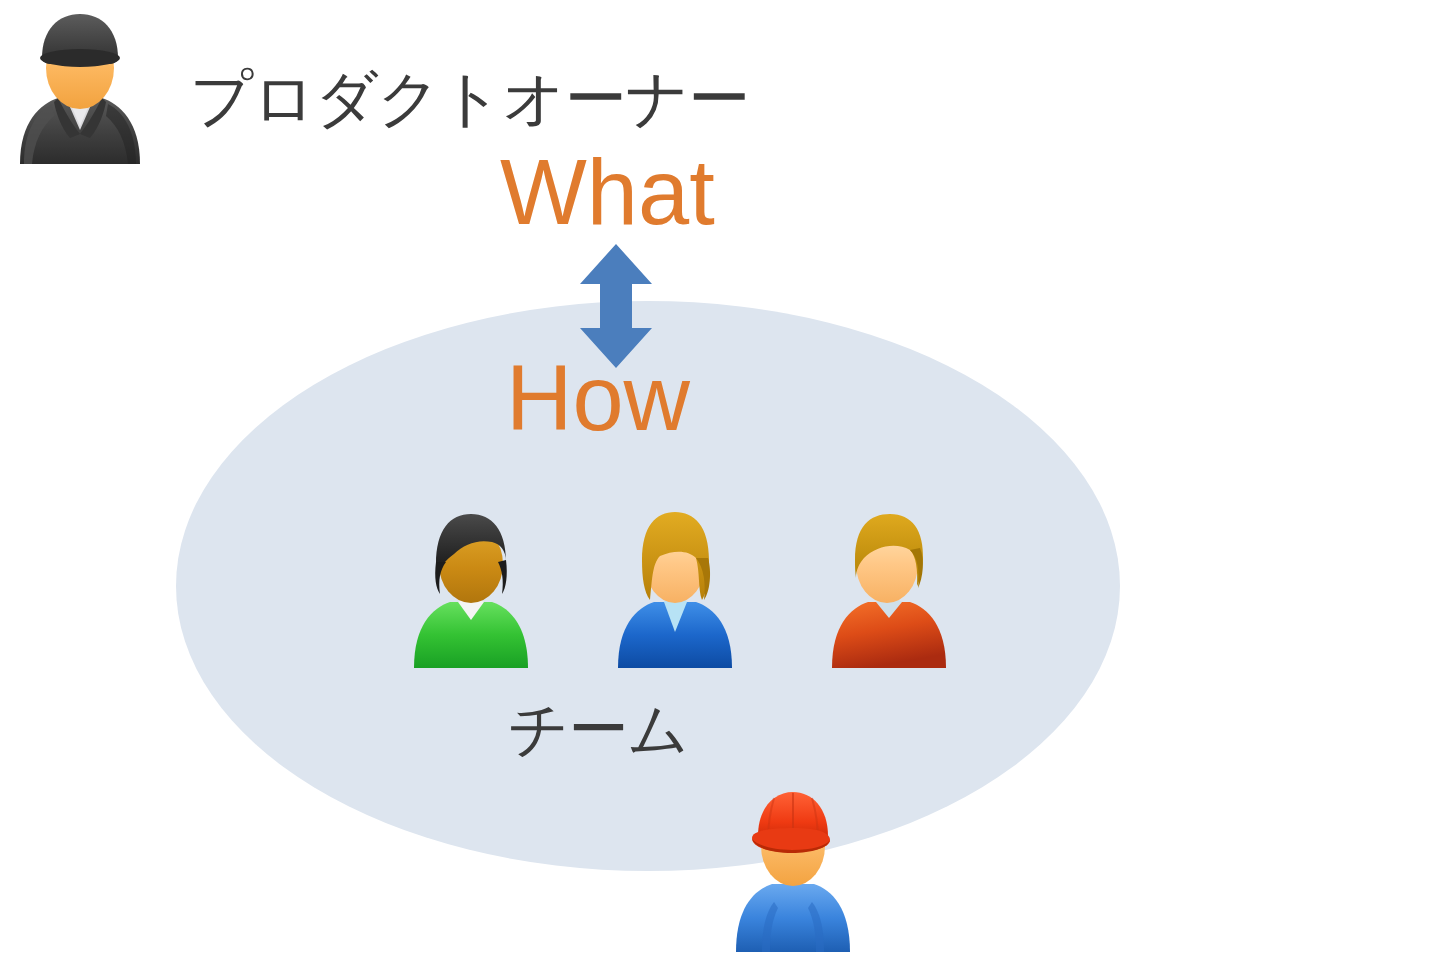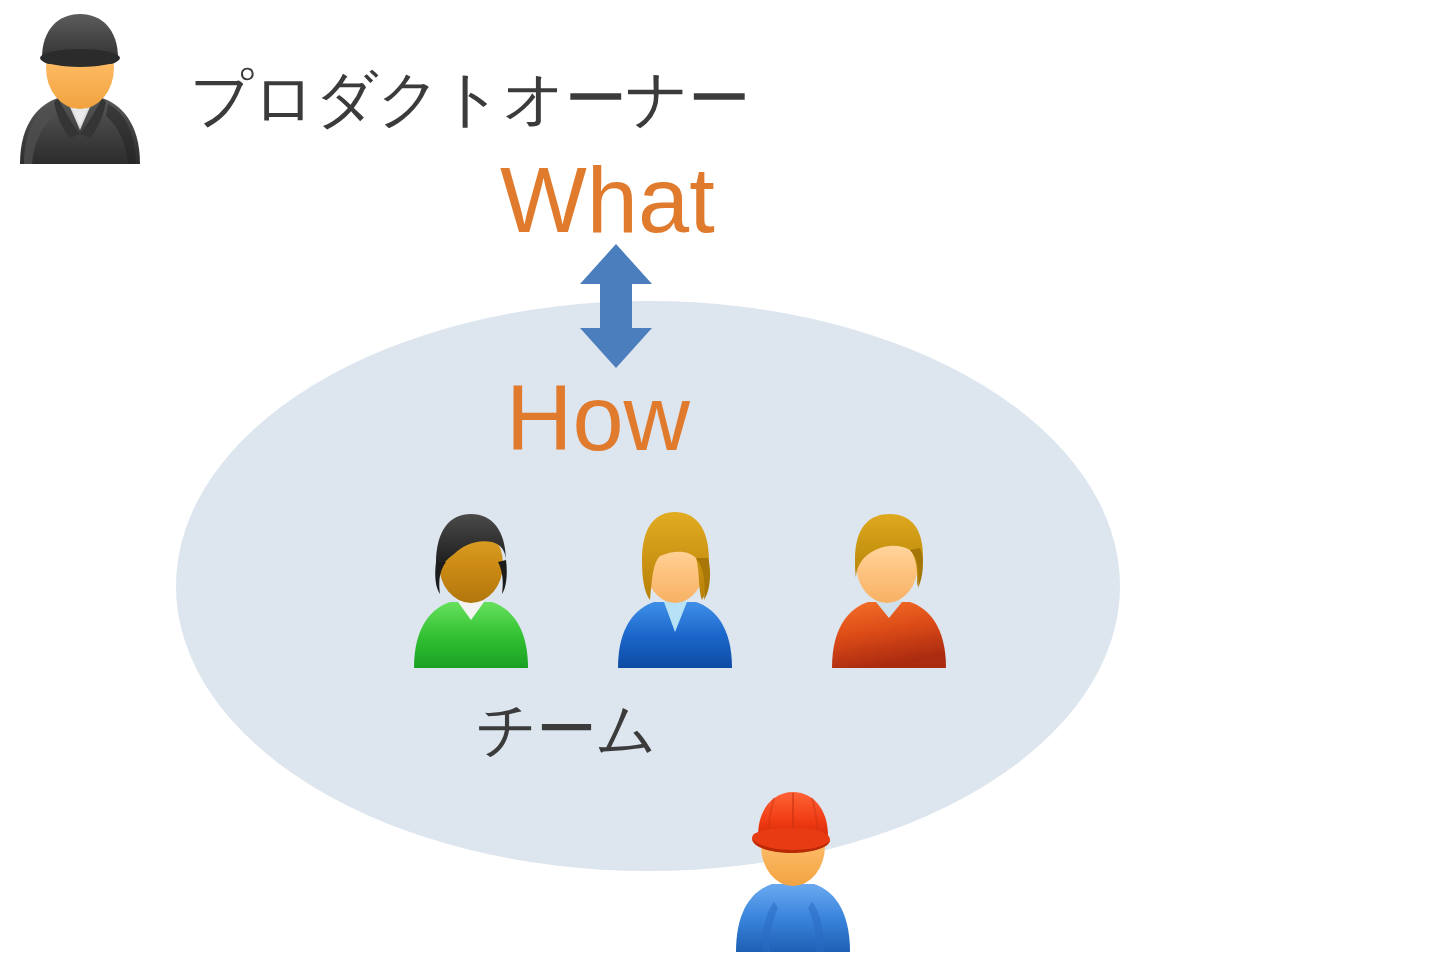--- a/index.html
+++ b/index.html
@@ -34,33 +34,33 @@
   .jp-label {
     position: absolute;
     color: #3b3b3b;
     font-size: 62px;
     line-height: 1;
     white-space: nowrap;
     letter-spacing: -1px;
     font-weight: 400;
   }
   #po-label   { left: 164px; top: 68px; margin-left: 26px; }
-  #team-label { left: 476px; top: 700px; font-size: 60px; }
+  #team-label { left: 508px; top: 700px; font-size: 60px; }
   #sm-label   { left: 848px; top: 832px; font-size: 60px; }
 
   .wh-label {
     position: absolute;
     color: #e07b2e;
     font-size: 92px;
     line-height: 1;
     white-space: nowrap;
     font-weight: 400;
   }
-  #what-label { left: 500px; top: 146px; margin-top: 8px; }
-  #how-label  { left: 506px; top: 372px; }
+  #what-label { left: 500px; top: 146px; }
+  #how-label  { left: 506px; top: 352px; }
 
   
   .arrow-updown {
     position: absolute;
     left: 576px;
     top: 242px;
     width: 80px;
     height: 128px;
   }
 

